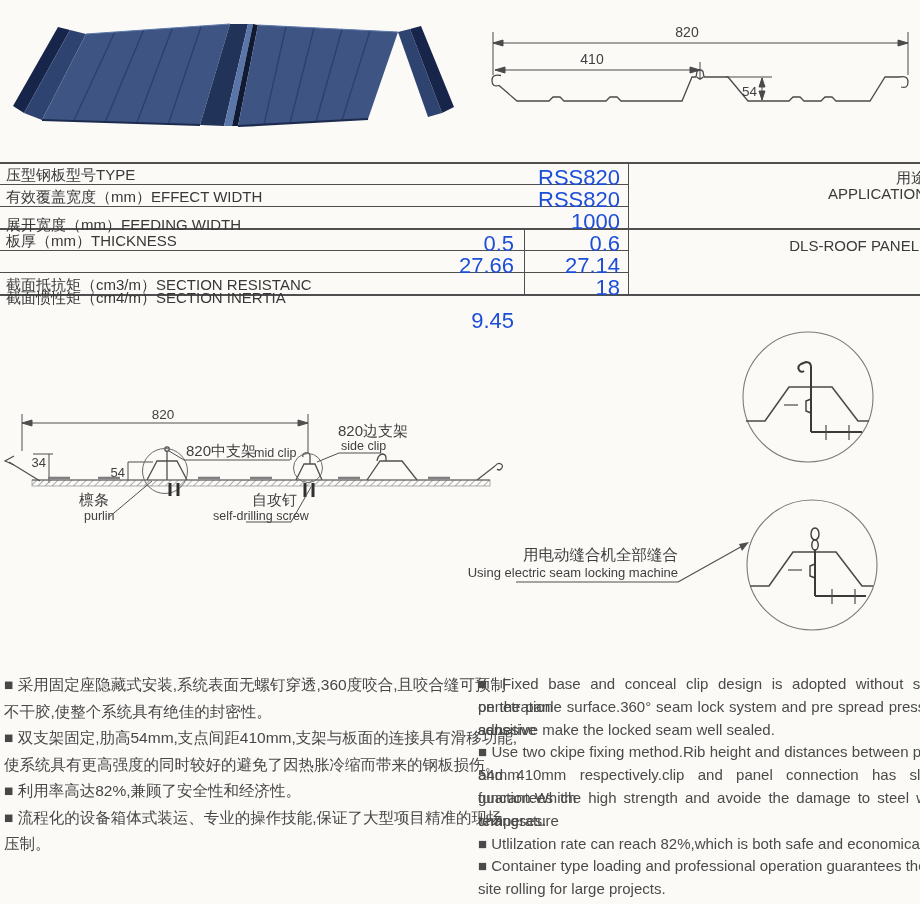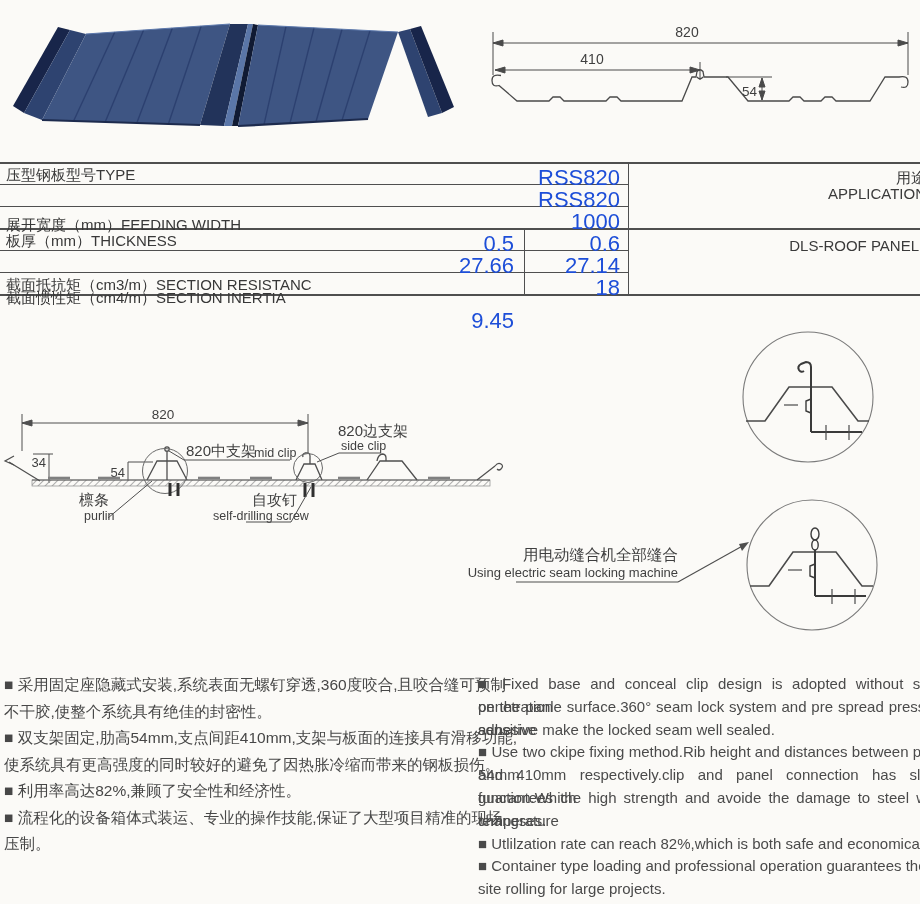--- a/index.html
+++ b/index.html
@@ -96,20 +96,21 @@
     <div class="tline" style="left:0;top:206px;width:628px;height:1.4px;"></div>
     <div class="tline" style="left:0;top:228px;width:920px;height:1.5px;"></div>
     <div class="tline" style="left:0;top:250px;width:628px;height:1.4px;"></div>
     <div class="tline" style="left:0;top:272px;width:628px;height:1.4px;"></div>
     <div class="tline" style="left:0;top:294px;width:920px;height:1.5px;"></div>
 
     <div class="tline" style="left:628px;top:162px;width:1.4px;height:133px;"></div>
     <div class="tline" style="left:524px;top:228px;width:1.4px;height:67px;"></div>
 
     <div class="tlabel" style="top:166px;">压型钢板型号TYPE</div>
+    <div class="tlabel" style="top:188px;">有效覆盖宽度（mm）EFFECT WIDTH</div>
     <div class="tlabel" style="top:216px;">展开宽度（mm）FEEDING WIDTH</div>
     <div class="tlabel" style="top:232px;text-align:center;">板厚（mm）THICKNESS</div>
     <div class="tlabel" style="top:254px;margin-top:35px;">截面惯性矩（cm4/m）SECTION INERTIA</div>
     <div class="tlabel" style="top:276px;">截面抵抗矩（cm3/m）SECTION RESISTANC</div>
 
     <div class="tval" style="left:440px;top:165px;width:180px;">RSS820</div>
     <div class="tval" style="left:440px;top:187px;width:180px;">RSS820</div>
     <div class="tval" style="left:440px;top:209px;width:180px;">1000</div>
     <div class="tval" style="left:400px;top:231px;width:114px;">0.5</div>
     <div class="tval" style="left:506px;top:231px;width:114px;">0.6</div>

